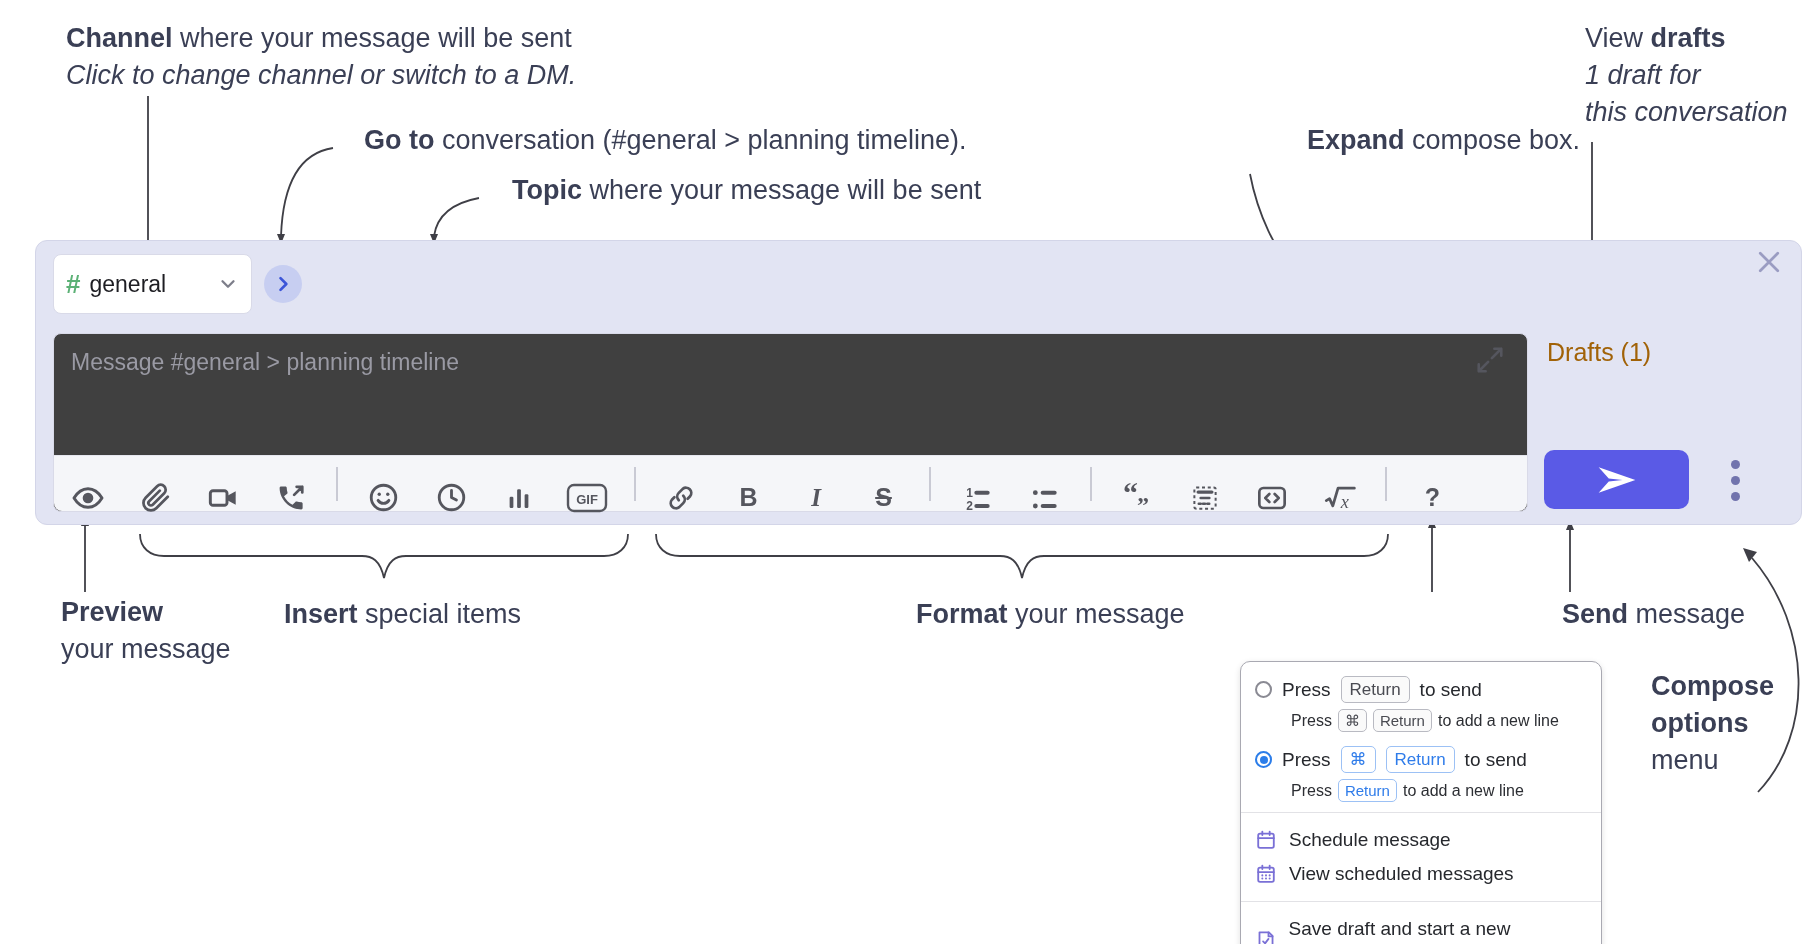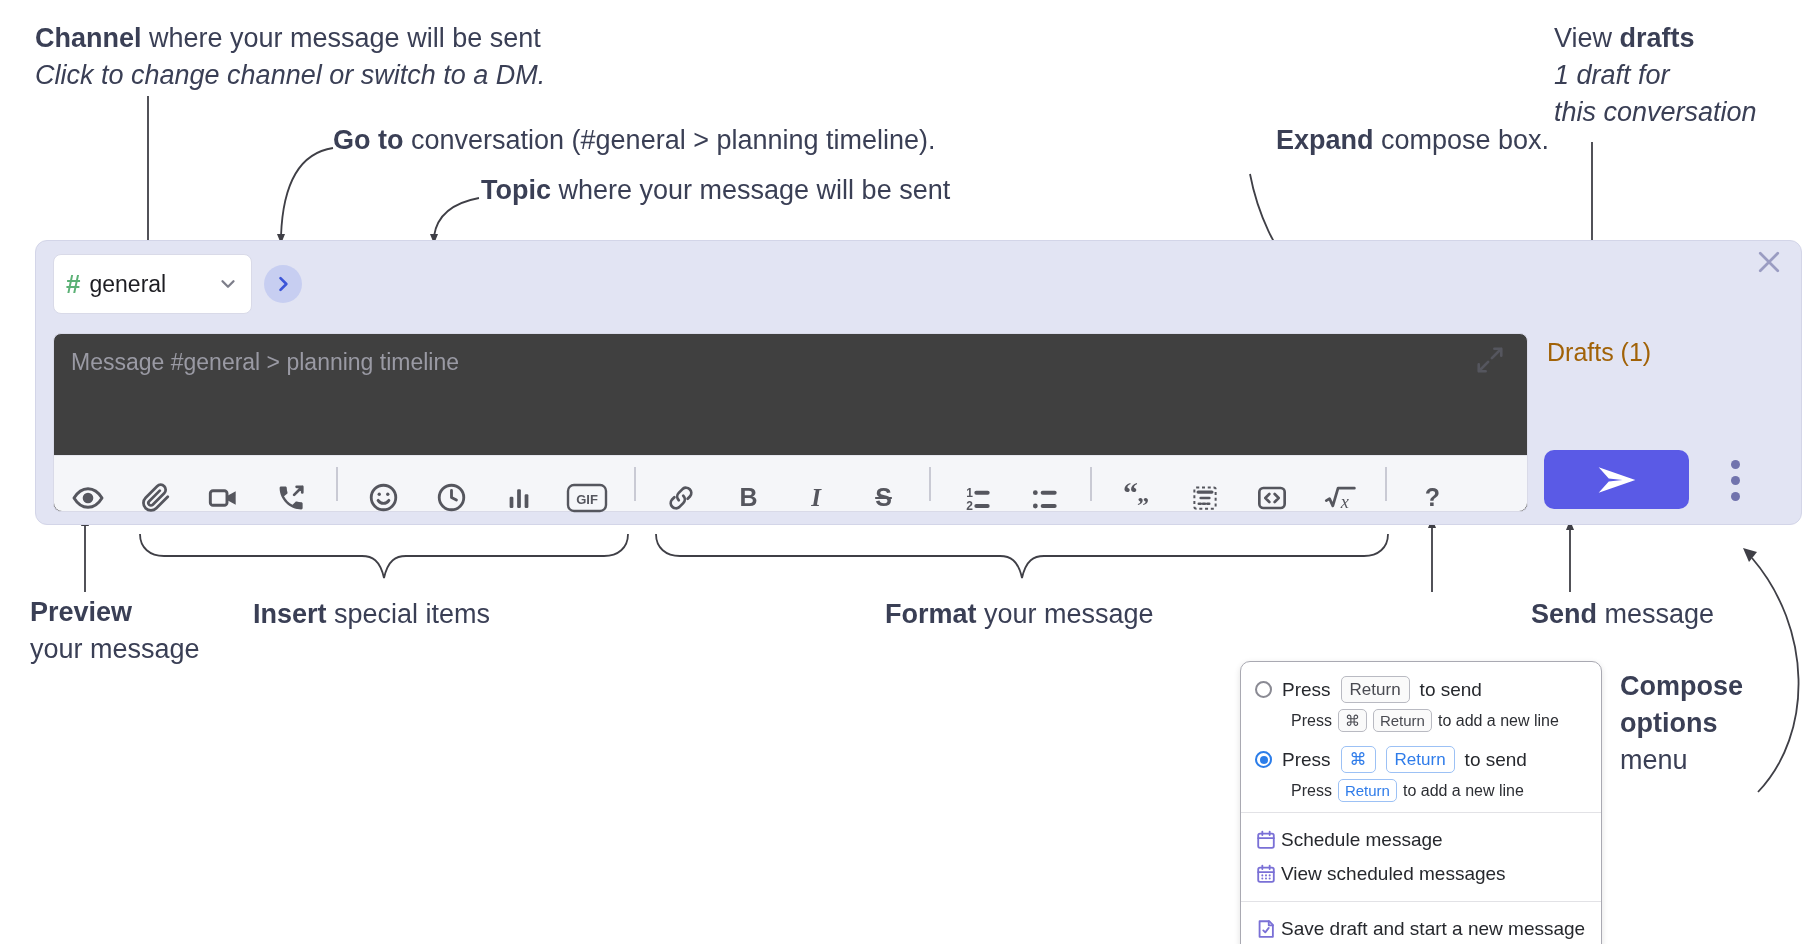--- a/index.html
+++ b/index.html
@@ -1,18 +1,18 @@
 <!DOCTYPE html>
 <html><head>
 <meta charset="utf-8">
 <style>
   html,body{margin:0;padding:0;background:#fff;}
   .canvas{position:relative;width:1814px;height:944px;background:#fff;overflow:hidden;
           font-family:"Liberation Sans",sans-serif;color:#3a3f55;}
-  .ann{position:absolute;font-size:27px;line-height:37px;color:#3a3f55;white-space:nowrap;}
+  .ann{position:absolute;font-size:27px;line-height:37px;color:#3a3f55;white-space:nowrap;margin-left:31px;}
   .b{font-weight:700;}
   .it{font-style:italic;}
   svg.overlay{position:absolute;left:0;top:0;pointer-events:none;}
   
   .compose{position:absolute;left:35px;top:240px;width:1767px;height:285px;
            background:#e2e4f3;border:1px solid #d3d5e8;border-radius:12px;box-sizing:border-box;}
   .channel-box{position:absolute;left:17px;top:13px;width:199px;height:60px;background:#fff;
            border:1px solid #d9dae8;border-radius:8px;display:flex;align-items:center;
            padding:0 12px;box-sizing:border-box;cursor:pointer;}
   .channel-box .hash{color:#5cb176;font-weight:700;font-size:26px;margin-right:9px;}
@@ -45,21 +45,21 @@
   .popup{position:absolute;left:1240px;top:661px;width:362px;background:#fff;border:1.5px solid #a9a9b2;
          border-radius:10px;box-shadow:0 2px 6px rgba(0,0,0,.12);padding:12px 0 8px;box-sizing:border-box;
          font-size:19px;color:#26282d;}
   .popt{display:flex;align-items:center;gap:10px;padding:2px 14px;cursor:pointer;}
   .psub{margin:4px 14px 0 50px;font-size:16px;color:#2c2e33;display:flex;align-items:center;gap:6px;}
   .key{display:inline-block;border:1.5px solid #b9bac2;border-radius:5px;background:#fafafa;
        padding:0 8px;line-height:25px;font-size:17px;color:#4a4b52;}
   .key.sm{padding:0 6px;line-height:21px;font-size:15px;}
   .key.blue{border-color:#9cc1f5;color:#2f7cea;background:#fff;}
   .pdiv{height:1px;background:#e2e2e6;margin:10px 0;}
-  .pitem{display:flex;align-items:center;gap:4px;padding:6px 14px;cursor:pointer;}
+  .pitem{display:flex;align-items:center;gap:12px;padding:6px 14px;cursor:pointer;}
   .radio{width:17px;height:17px;border:2px solid #8a8a93;border-radius:50%;box-sizing:border-box;flex:none;}
   .radio.sel{border-color:#2b7de9;position:relative;}
   .radio.sel:after{content:"";position:absolute;left:2.5px;top:2.5px;width:8px;height:8px;border-radius:50%;background:#2b7de9;}
   .mt12{margin-top:12px;}
 </style>
 </head>
 <body>
 
 <div class="canvas">
 

